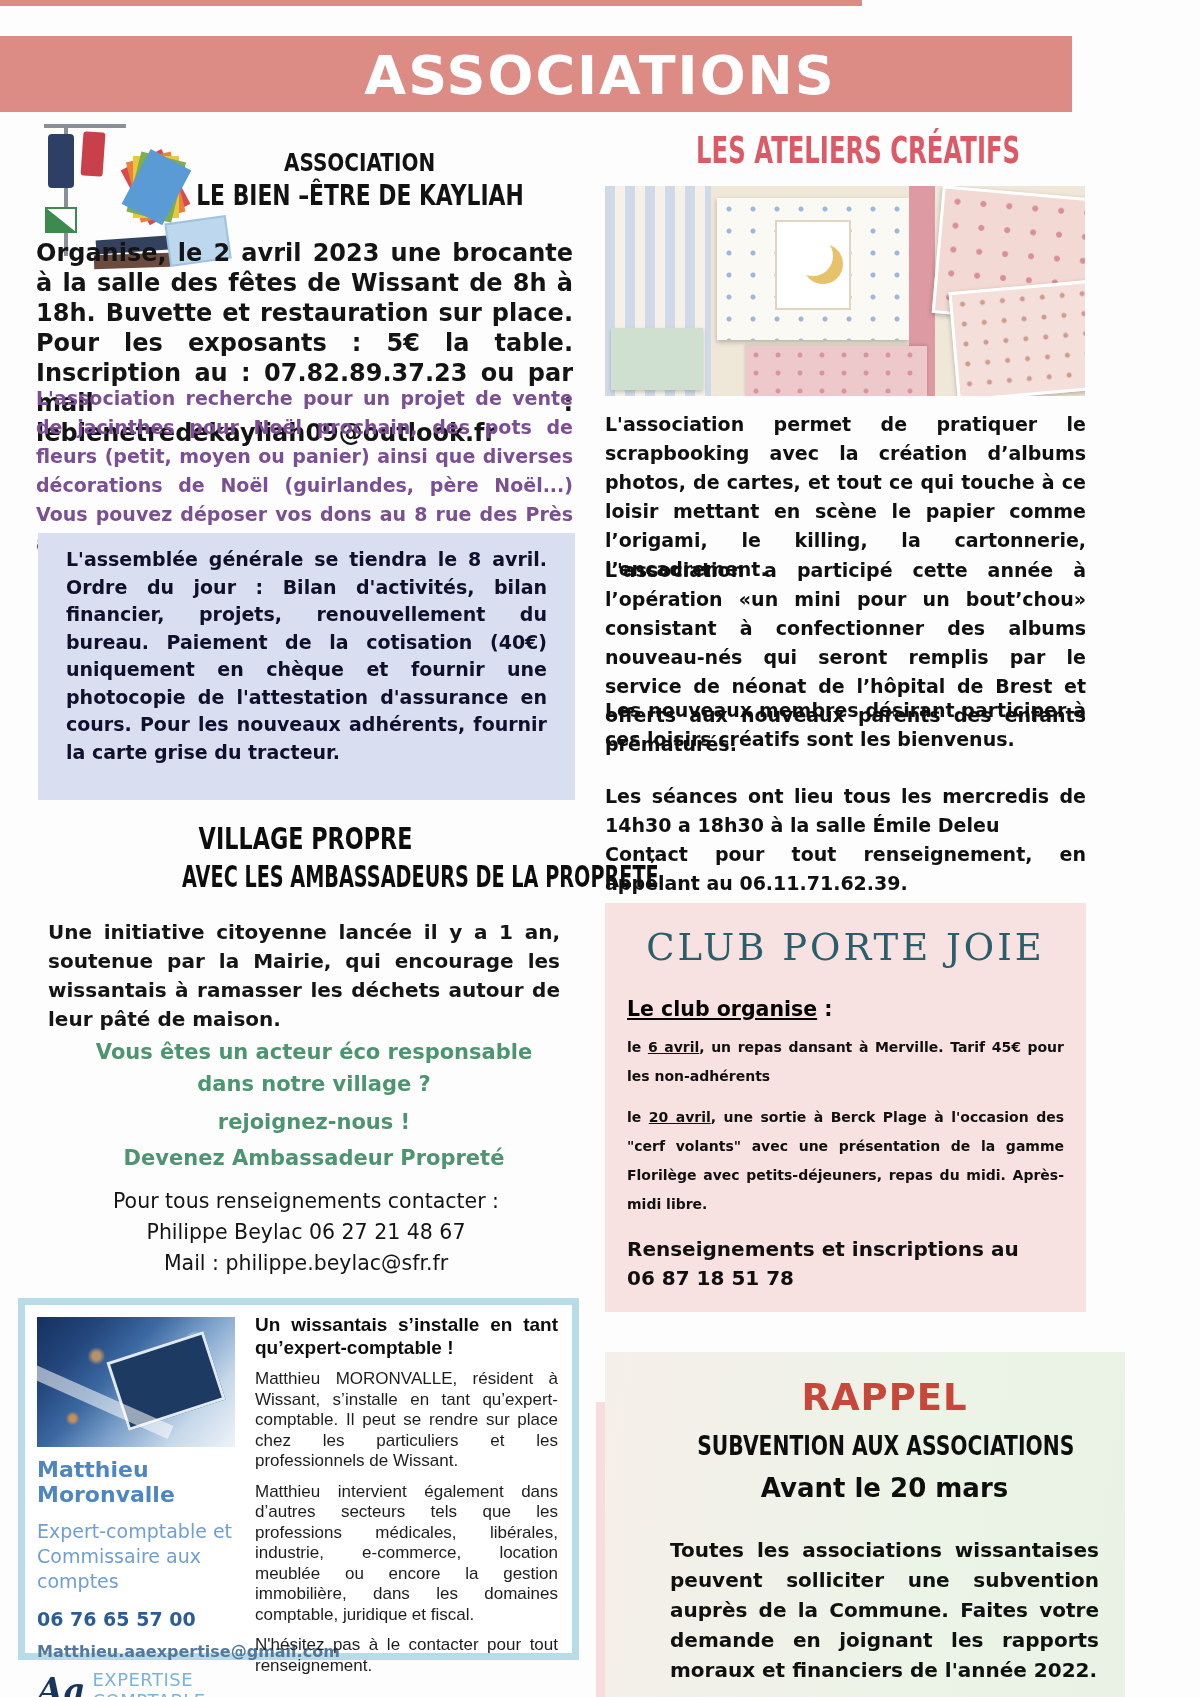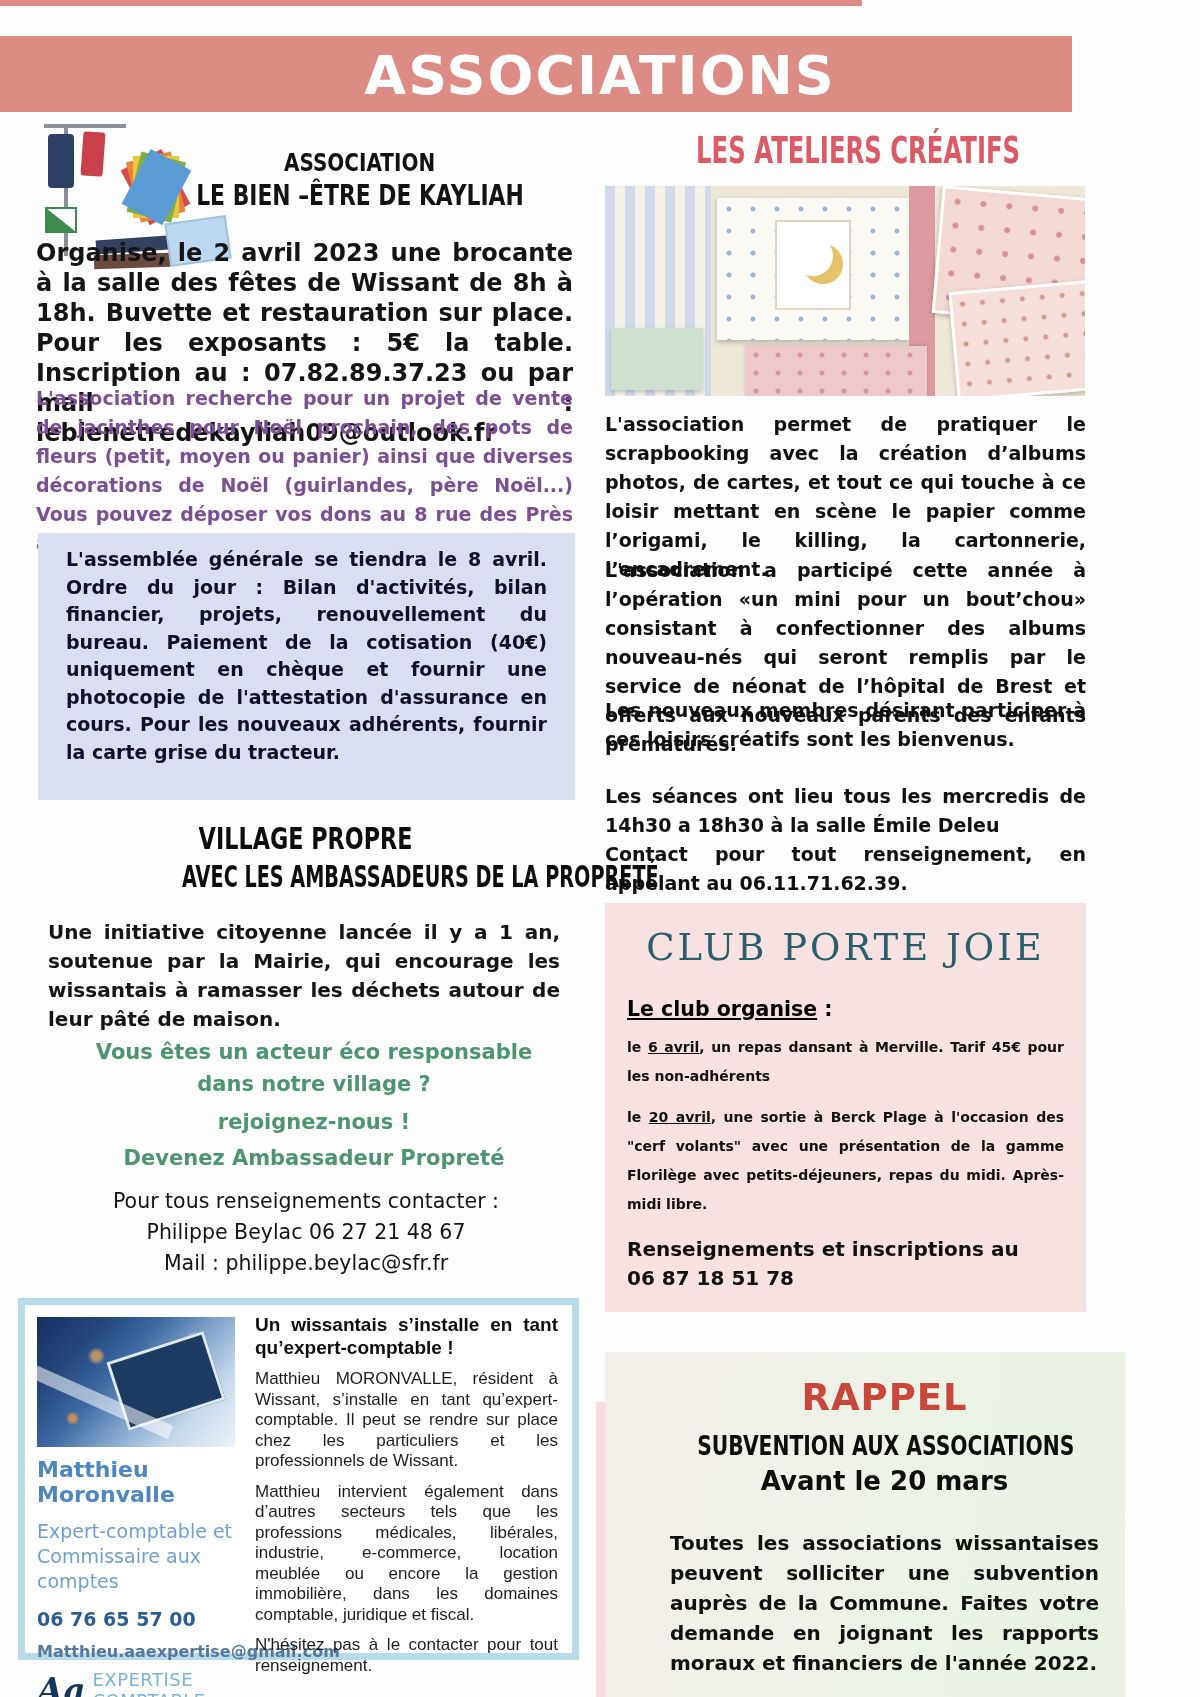--- a/index.html
+++ b/index.html
@@ -110,21 +110,21 @@
   .club-info{margin-top:16px;font-size:20px;line-height:29px;font-weight:bold;color:#101010;}
 
   
   #pink-strip{left:596px;top:1402px;width:12px;height:295px;background:#f7dde0;}
   #rappel-box{left:605px;top:1352px;width:481px;height:345px;
               background:linear-gradient(100deg,#f5efe9 0%,#ecf3e7 60%,#e9f2e4 100%);padding-left:39px;}
   .r-title{margin-top:24px;text-align:center;font-size:37px;font-weight:900;
            color:#c8473a;letter-spacing:1px;}
   .r-sub{margin-top:12px;text-align:center;color:#0e0e0e;}
   .r-sub span{font-size:26px;font-weight:900;transform:scaleX(0.78);}
-  .r-dead{margin-top:5px;text-align:center;font-size:26px;font-weight:bold;color:#0e0e0e;}
+  .r-dead{margin-top:12px;text-align:center;font-size:26px;font-weight:bold;color:#0e0e0e;}
   .r-body{margin:32px 26px 0 26px;font-size:20px;line-height:30px;font-weight:bold;
           text-align:justify;color:#101010;}
 </style>
 </head>
 <body>
 
 <div id="page">
 
   <div id="top-strip" class="abs"></div>
   <div id="banner-bar" class="abs"></div>

